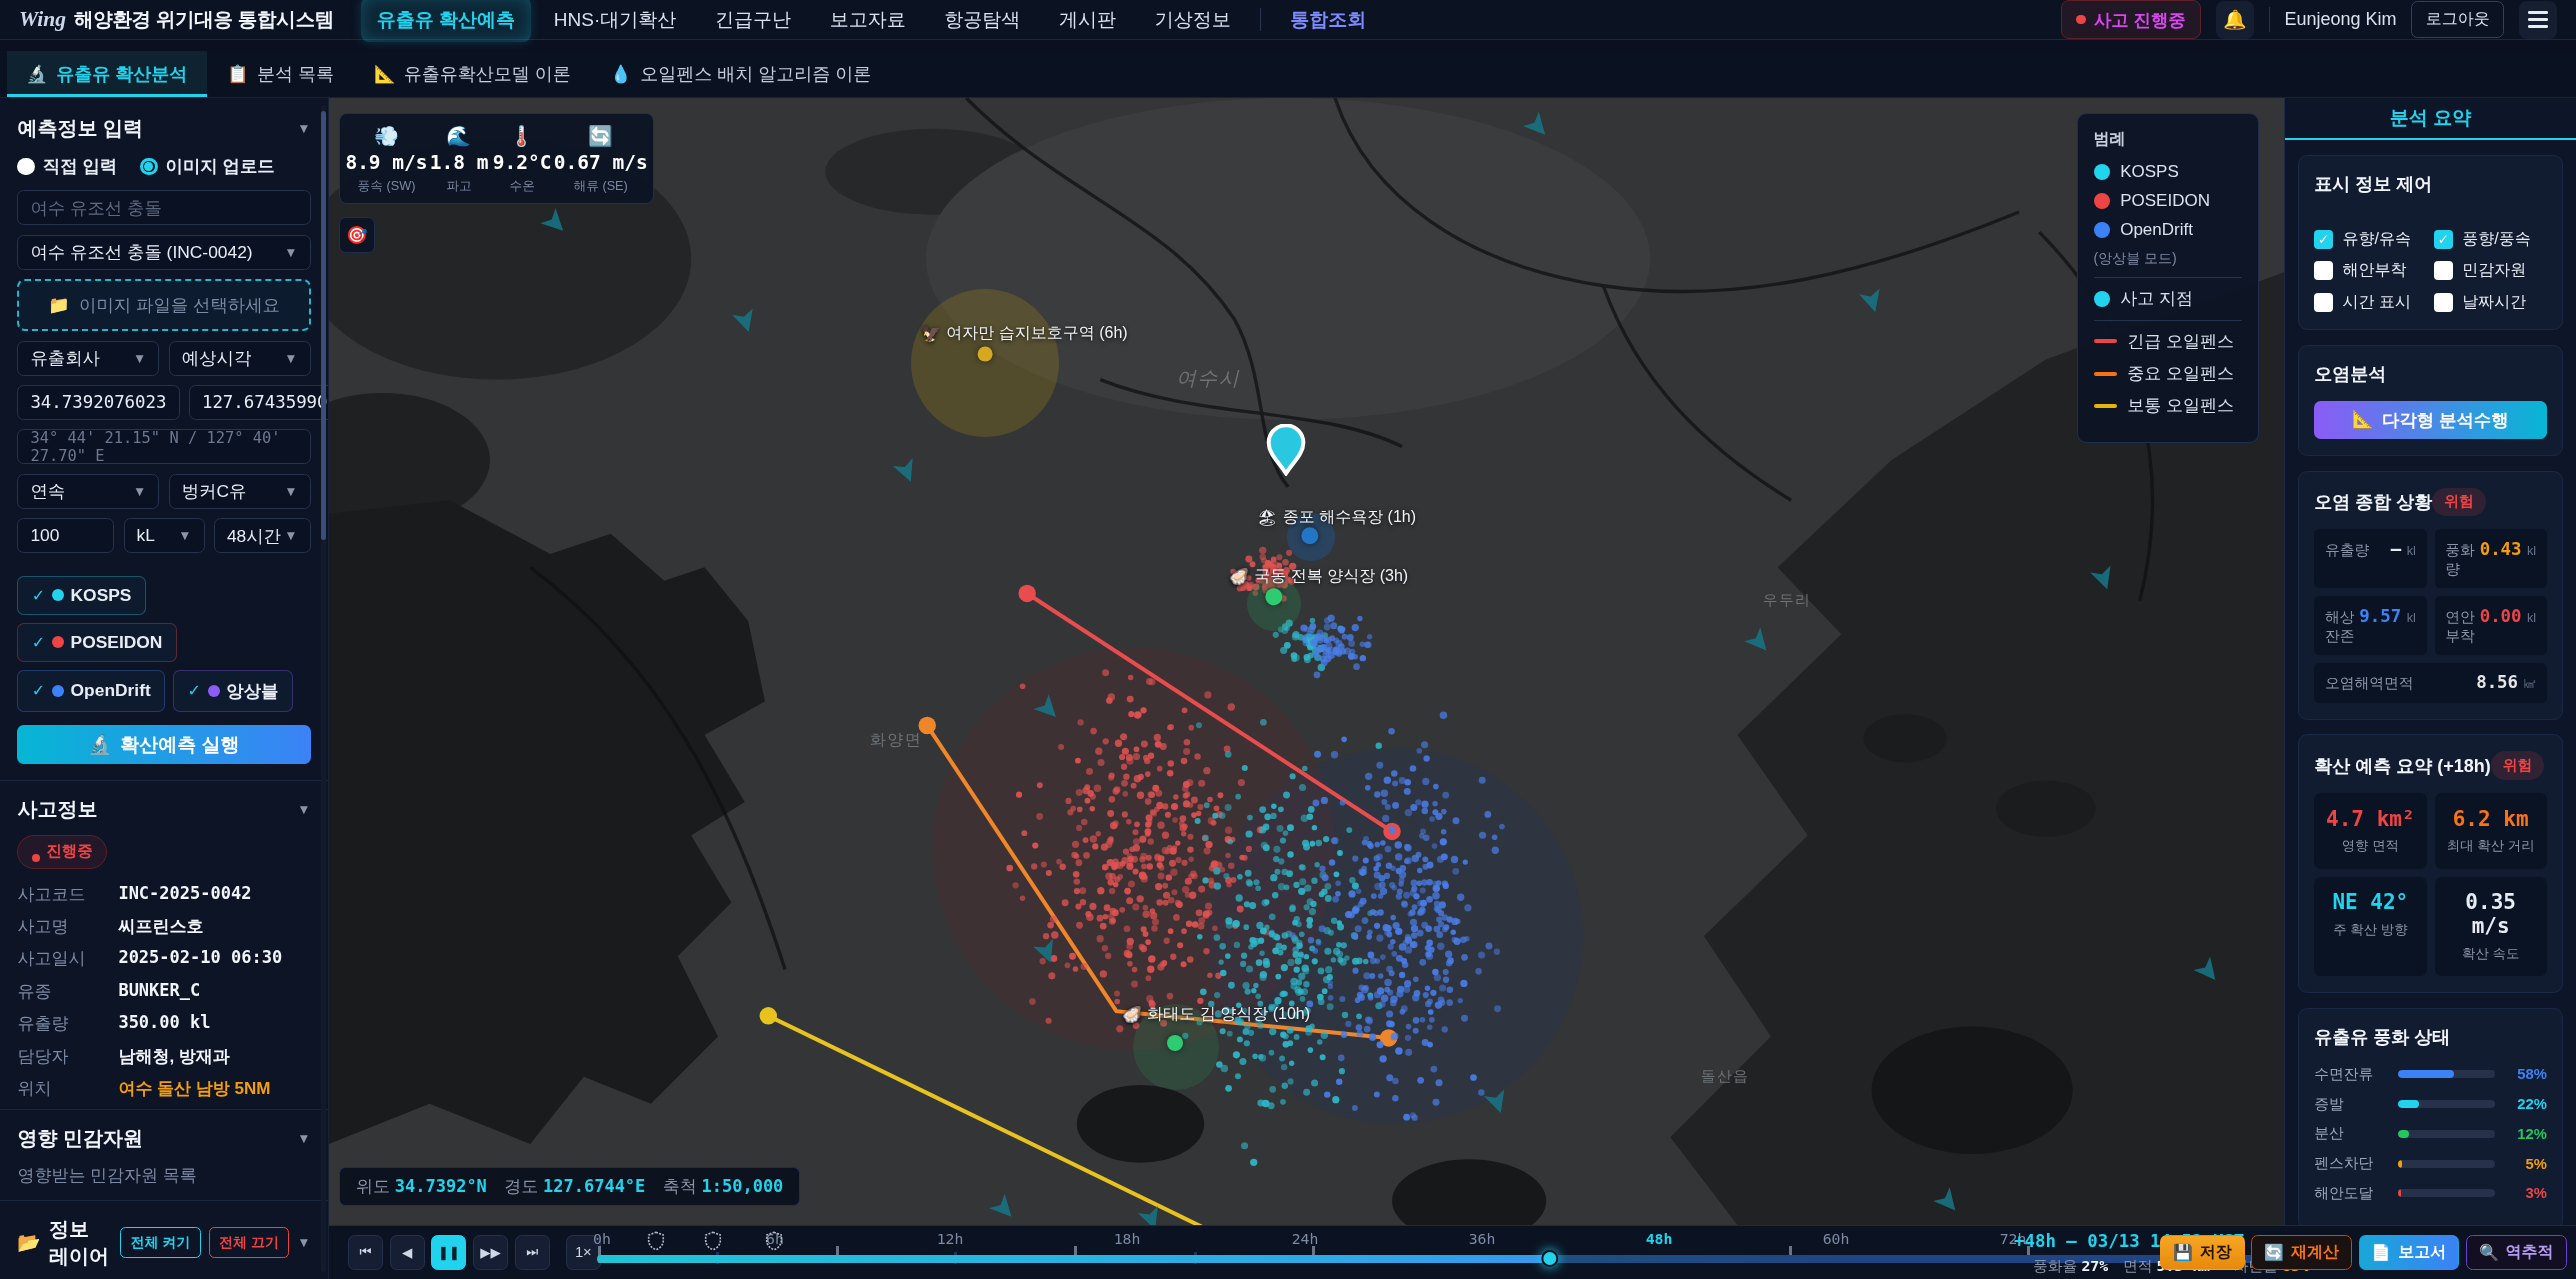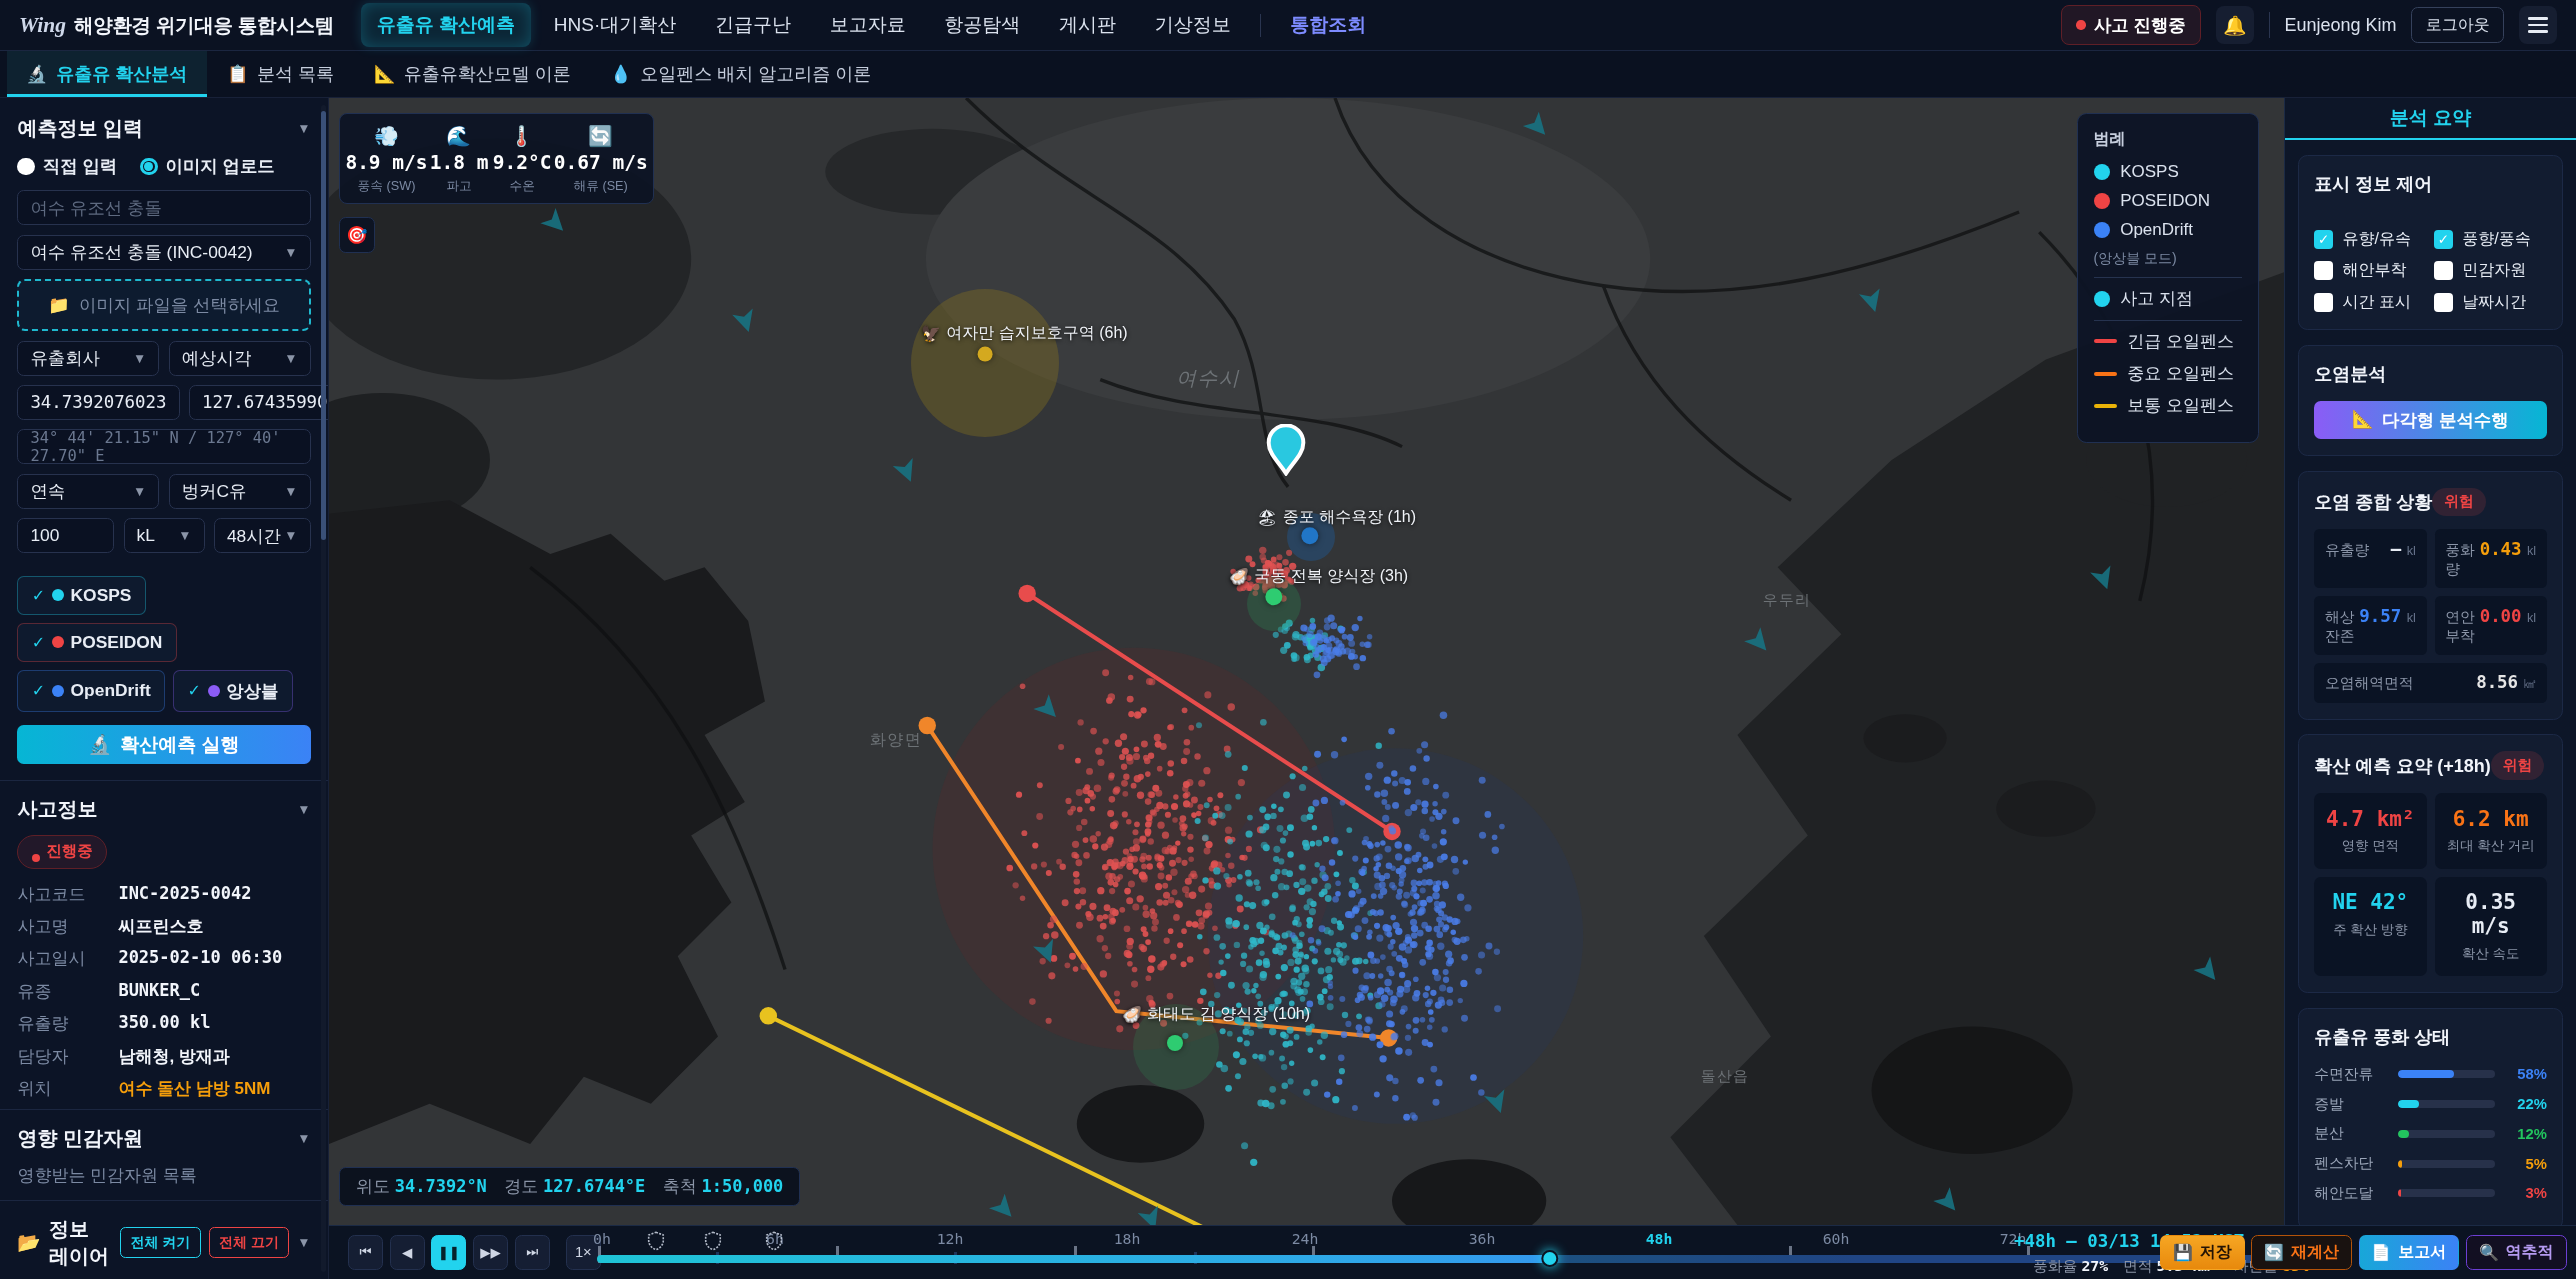--- a/index.html
+++ b/index.html
@@ -2,31 +2,31 @@
 <html style="font-size:10.7px"><head>
 <meta charset="utf-8">
 <style>
   * { margin:0; padding:0; box-sizing:border-box; }
   html,body { background:#070c16; }
   body { font-family:"Liberation Sans","DejaVu Sans",sans-serif; color:#e8edf5; }
   .mono { font-family:"DejaVu Sans Mono",monospace; }
   #app { position:relative; width:2576px; height:1279px; overflow:hidden; background:#0a1020; }
 
   
-  #header { position:absolute; top:0; left:0; right:0; height:51px; background:#0b1222; border-bottom:0.7px solid #1b2640; display:flex; align-items:center; padding:0 19px; z-index:30; }
+  #header { position:absolute; top:0; left:0; right:0; height:40px; background:#0b1222; border-bottom:0.7px solid #1b2640; display:flex; align-items:center; padding:0 19px; z-index:30; }
   .logo-wrap { display:flex; align-items:center; gap:8px; margin-right:27px; }
   .logo-mark { font-size:21.5px; font-style:italic; font-weight:bold; color:#cfd8ea; font-family:"Liberation Serif",serif; }
   .app-title { font-size:19.5px; font-weight:bold; color:#f2f5fb; letter-spacing:-0.3px; }
   #nav { display:flex; align-items:center; gap:6.7px; height:100%; }
   .nav-item { font-size:19px; color:#dbe2ee; padding:9.4px 16px; border-radius:8px; cursor:pointer; white-space:nowrap; }
   .nav-item.active { color:#22d3ee; background:rgba(34,211,238,.10); box-shadow:0 0 16px rgba(34,211,238,.25) inset,0 0 12px rgba(34,211,238,.18); font-weight:bold; }
   .nav-item.accent { color:#7d8bff; font-weight:bold; }
   .nav-sep { width:0.7px; height:23px; background:#2a3550; margin:0 6.7px; }
   #header-right { margin-left:auto; display:flex; align-items:center; gap:14.8px; }
-  .status-pill { display:flex; align-items:center; gap:8px; font-size:17.4px; font-weight:bold; color:#ffffff; background:rgba(239,68,68,.10); border:0.7px solid #5f1f27; border-radius:8px; padding:6.7px 14.8px; }
+  .status-pill { display:flex; align-items:center; gap:8px; font-size:17.4px; font-weight:bold; color:#d946ef; background:rgba(239,68,68,.10); border:0.7px solid #5f1f27; border-radius:8px; padding:6.7px 14.8px; }
   .status-pill .dot { width:9.4px; height:9.4px; border-radius:50%; background:#ef4444; }
   .icon-btn { width:38px; height:38px; border-radius:8px; background:#161e31; display:flex; align-items:center; justify-content:center; font-size:19px; cursor:pointer; }
   .hdr-sep { width:0.7px; height:25.5px; background:#2a3550; }
   .user-name { font-size:18px; color:#dbe2ee; }
   .logout-btn { font-size:16px; color:#dbe2ee; border:0.7px solid #35415c; border-radius:6.7px; padding:6.7px 13.4px; background:transparent; cursor:pointer; }
   .burger { display:flex; flex-direction:column; gap:4px; }
   .burger span { display:block; width:20px; height:2.7px; border-radius:1.3px; background:#e8edf5; }
 
   
   #subtabs { position:absolute; top:51px; left:0; right:0; height:47px; background:#0a1120; border-bottom:0.7px solid #182138; display:flex; align-items:stretch; padding:0 6.7px; z-index:29; }

